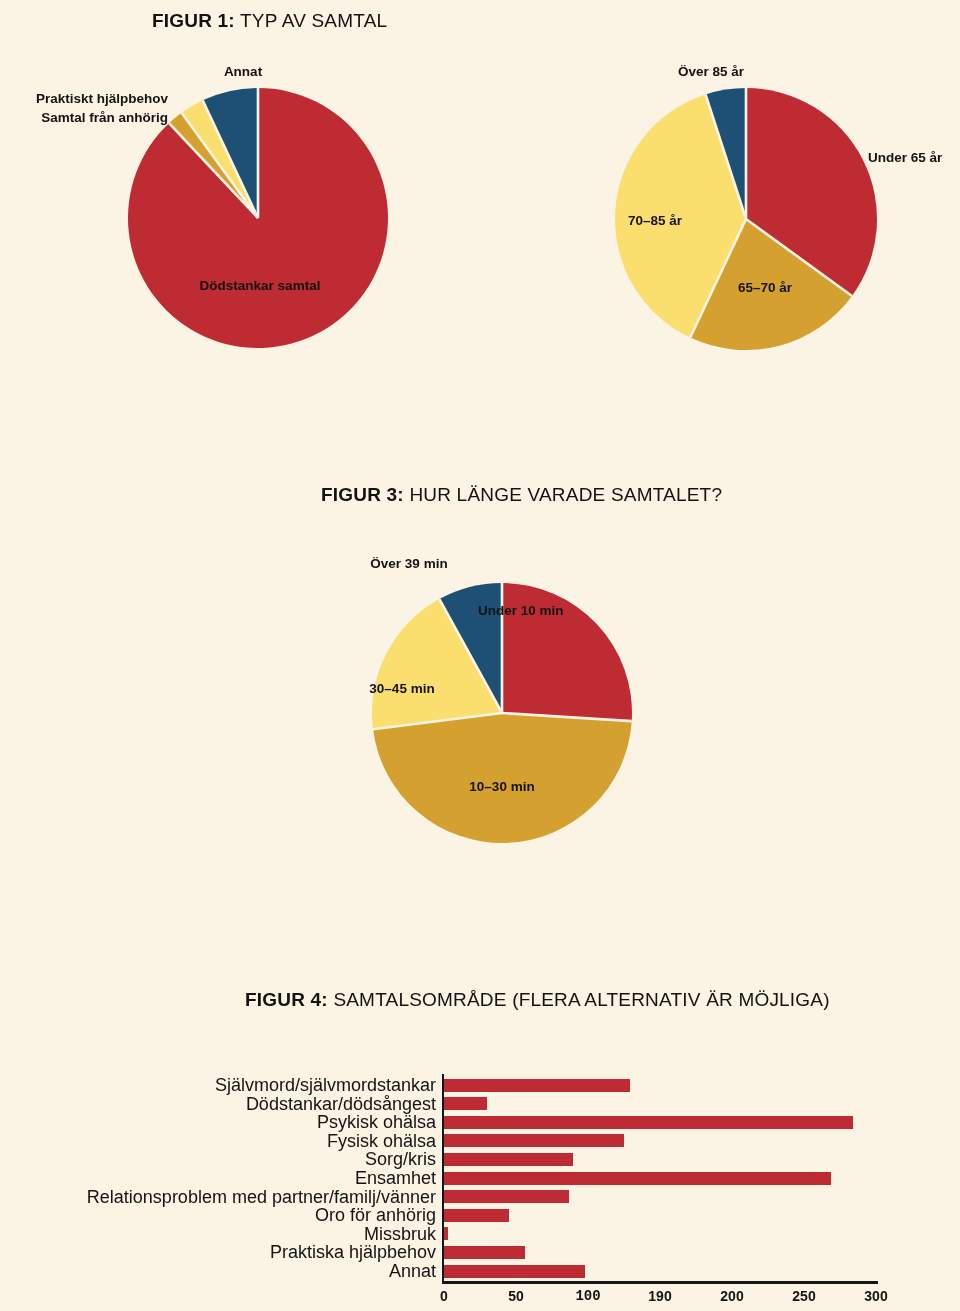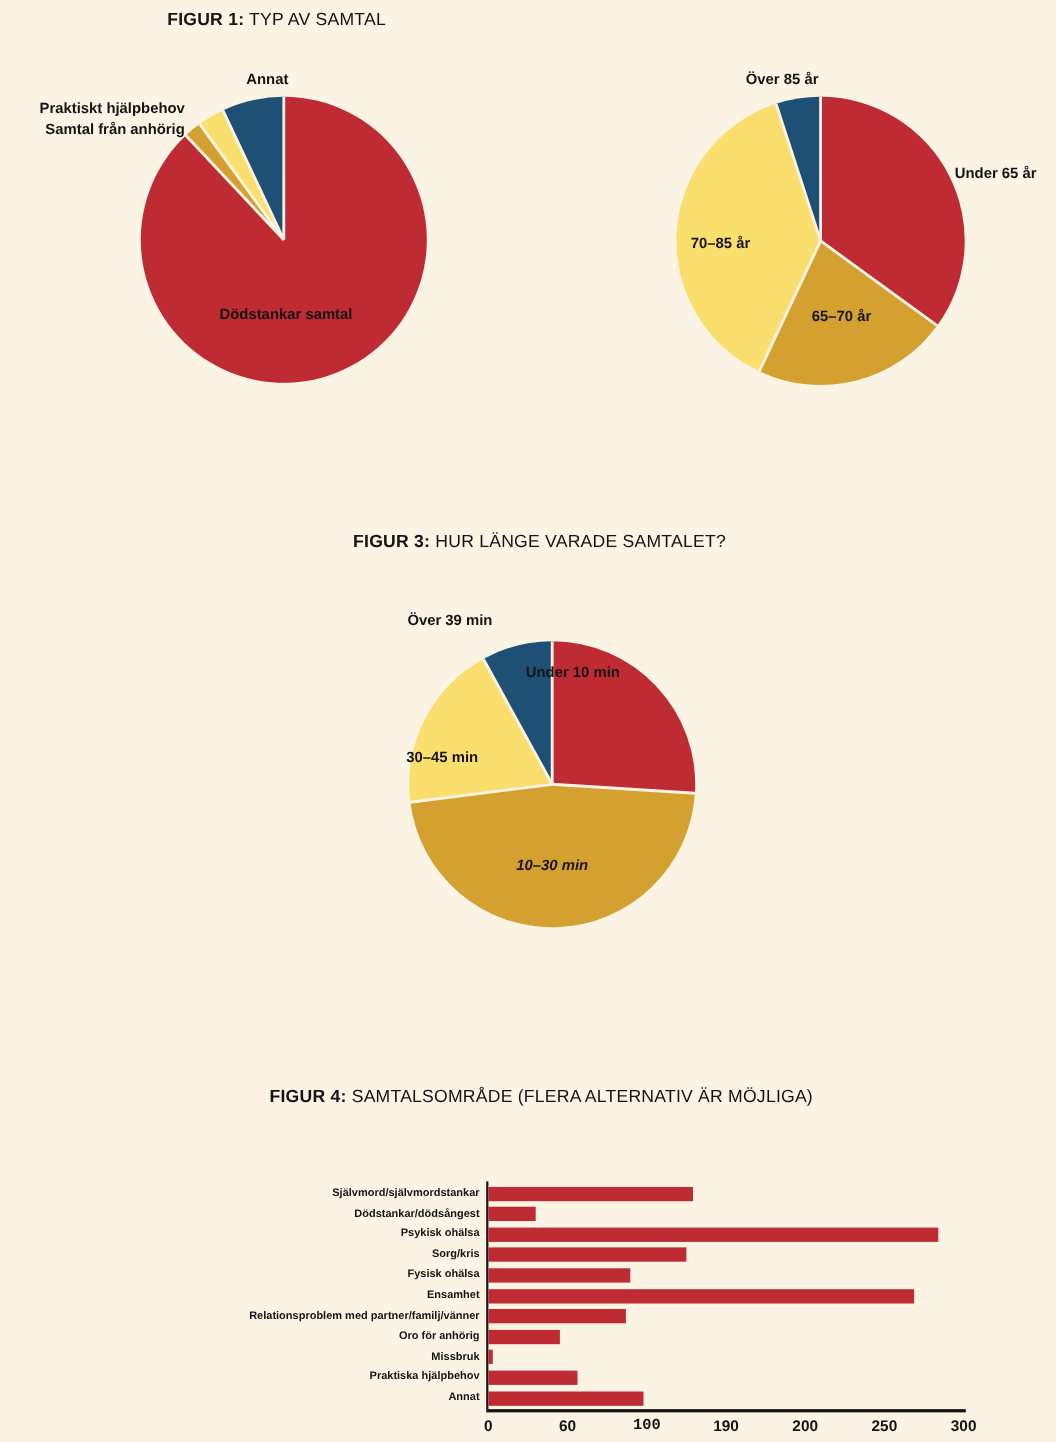--- a/index.html
+++ b/index.html
@@ -13,21 +13,21 @@
     background: #fbf3e3;
     font-family: "Liberation Sans", sans-serif;
     color: #1a1a1a;
     position: relative;
     overflow: hidden;
   }
   .page { position: relative; width: 960px; height: 1311px; }
 
   .fig-title {
     position: absolute;
-    font-size: 16px;
+    font-size: 19px;
     letter-spacing: 0.2px;
     white-space: nowrap;
     color: #131313;
   }
   .fig-title .num { font-weight: bold; }
   .fig-title .rest { font-weight: normal; }
 
   
   .pie-wrap { position: absolute; }
   .pie-svg { display: block; overflow: visible; }
@@ -42,22 +42,22 @@
   }
   .pie-label.right { text-align: left; }
   .pie-label.left  { text-align: right; }
   .pie-label.center { text-align: center; }
 
   
   .bar-chart { position: absolute; }
   .bar-cat-labels {
     position: absolute;
     text-align: right;
-    font-size: 10px;
-    font-weight: bold;
+    font-size: 18px;
+    font-weight: normal;
     color: #141414;
   }
   .bar-cat-labels div {
     height: 18.6px;
     line-height: 18.6px;
     white-space: nowrap;
     overflow: visible;
   }
   .bars-area { position: absolute; }
   .bar-row { position: relative; height: 18.6px; }
@@ -166,36 +166,36 @@
         <line x1="130" y1="130" x2="130.00" y2="0.00"></line>
         <line x1="130" y1="130" x2="259.74" y2="138.16"></line>
         <line x1="130" y1="130" x2="1.03" y2="146.29"></line>
         <line x1="130" y1="130" x2="67.37" y2="16.08"></line>
       </g>
     </svg>
 
     <div class="pie-label center" style="left:-48px; top:-27px; width:170px;">Över 39 min</div>
     <div class="pie-label right" style="left:106px; top:20px; width:190px;">Under 10 min</div>
     <div class="pie-label center" style="left:-40px; top:98px; width:140px;">30–45 min</div>
-    <div class="pie-label center" style="left:60px; top:196px; width:140px;font-style:italic;">10–30 min</div>
+    <div class="pie-label center" style="left:60px; top:196px; width:140px;">10–30 min</div>
   </div>
 
   <div class="fig-title" style="left:245px; top:989px;">
     <span class="num">FIGUR 4:</span>
     <span class="rest">SAMTALSOMRÅDE (FLERA ALTERNATIV ÄR MÖJLIGA)</span>
   </div>
 
   <div class="bar-chart" style="left:0px; top:1060px; width:960px; height:251px;">
 
     <div class="bar-cat-labels" style="left:60px; top:16px; width:376px;">
       <div>Självmord/självmordstankar</div>
       <div>Dödstankar/dödsångest</div>
       <div>Psykisk ohälsa</div>
+      <div>Fysisk ohälsa</div>
       <div>Sorg/kris</div>
-      <div>Fysisk ohälsa</div>
       <div>Ensamhet</div>
       <div>Relationsproblem med partner/familj/vänner</div>
       <div>Oro för anhörig</div>
       <div>Missbruk</div>
       <div>Praktiska hjälpbehov</div>
       <div>Annat</div>
     </div>
 
     <div class="axis-y-line" style="left:442px; top:14px; height:207px;"></div>
 
@@ -232,21 +232,21 @@
       </div>
       <div class="bar-row">
         <div class="bar" style="width: 140.8px; background: rgb(191, 43, 50);"></div>
       </div>
     </div>
 
     <div class="axis-x-line" style="left:442px; top:221px; width:436px;"></div>
 
     <div class="x-tick-labels" style="left:444px; top:228px; width:436px; height:20px;">
       <span style="left:0px;">0</span>
-      <span style="left:72px;">60</span>
+      <span style="left:72px;">50</span>
       <span style="left:144px;font-family:Liberation Mono, monospace;">100</span>
       <span style="left:216px;">190</span>
       <span style="left:288px;text-align:right;">200</span>
       <span style="left:360px;">250</span>
       <span style="left:432px;">300</span>
     </div>
   </div>
 
 </div>
 

